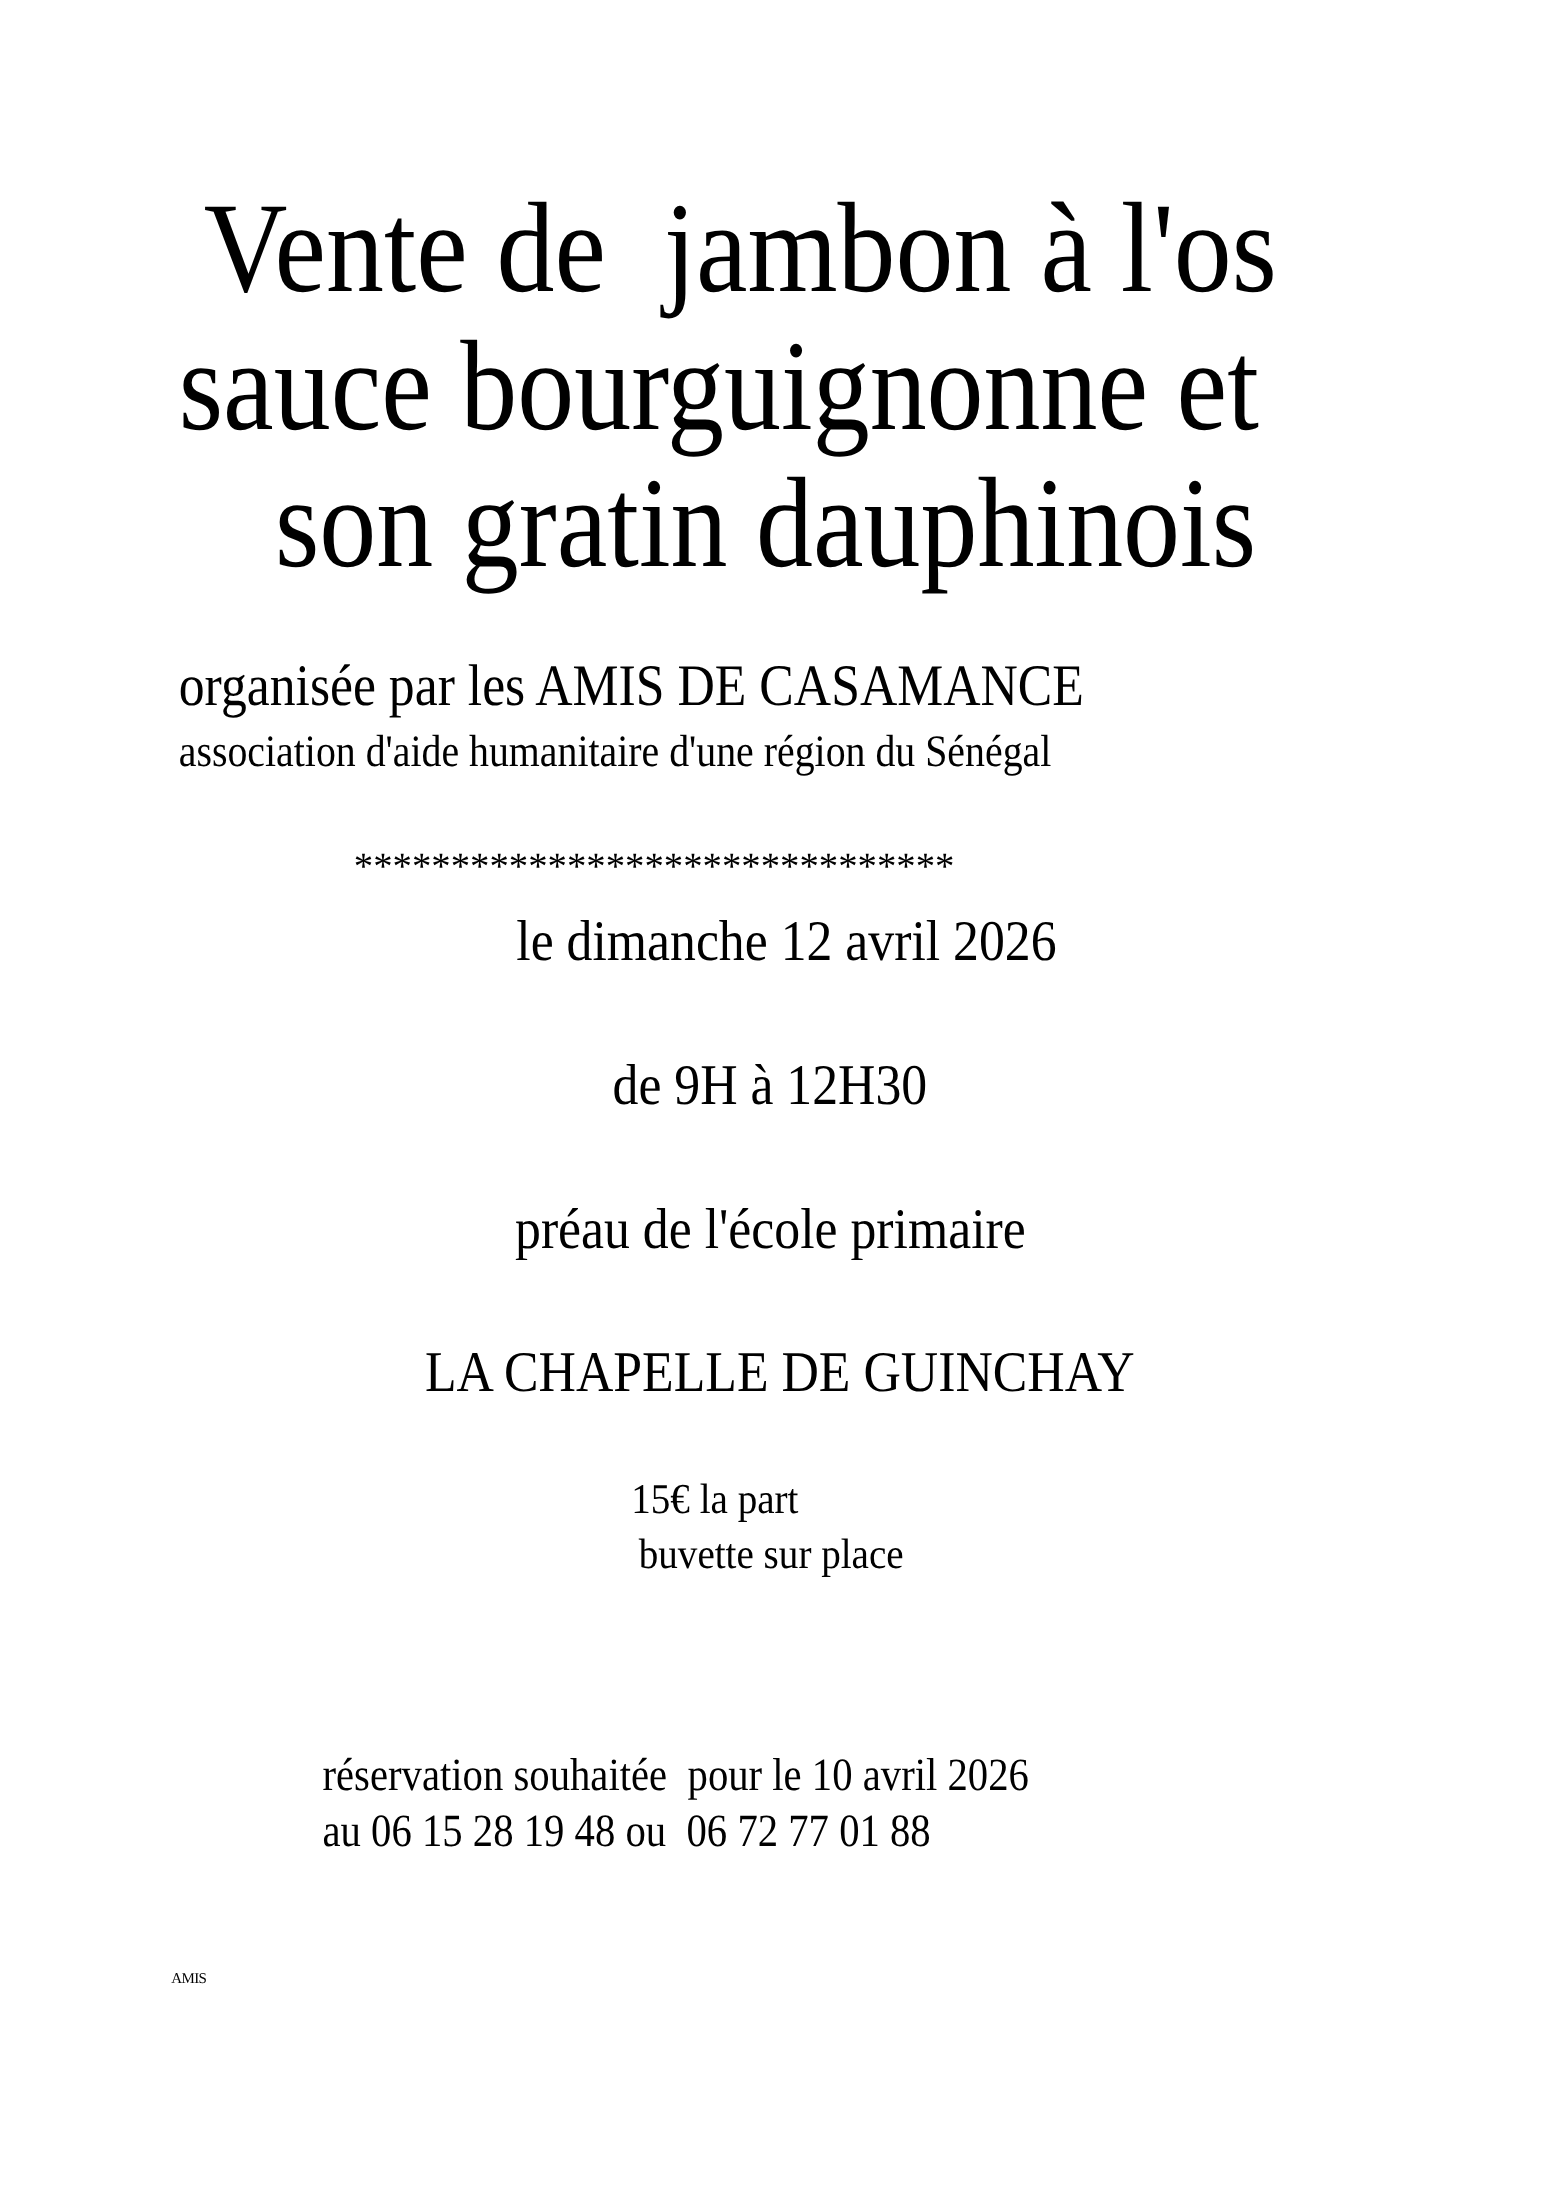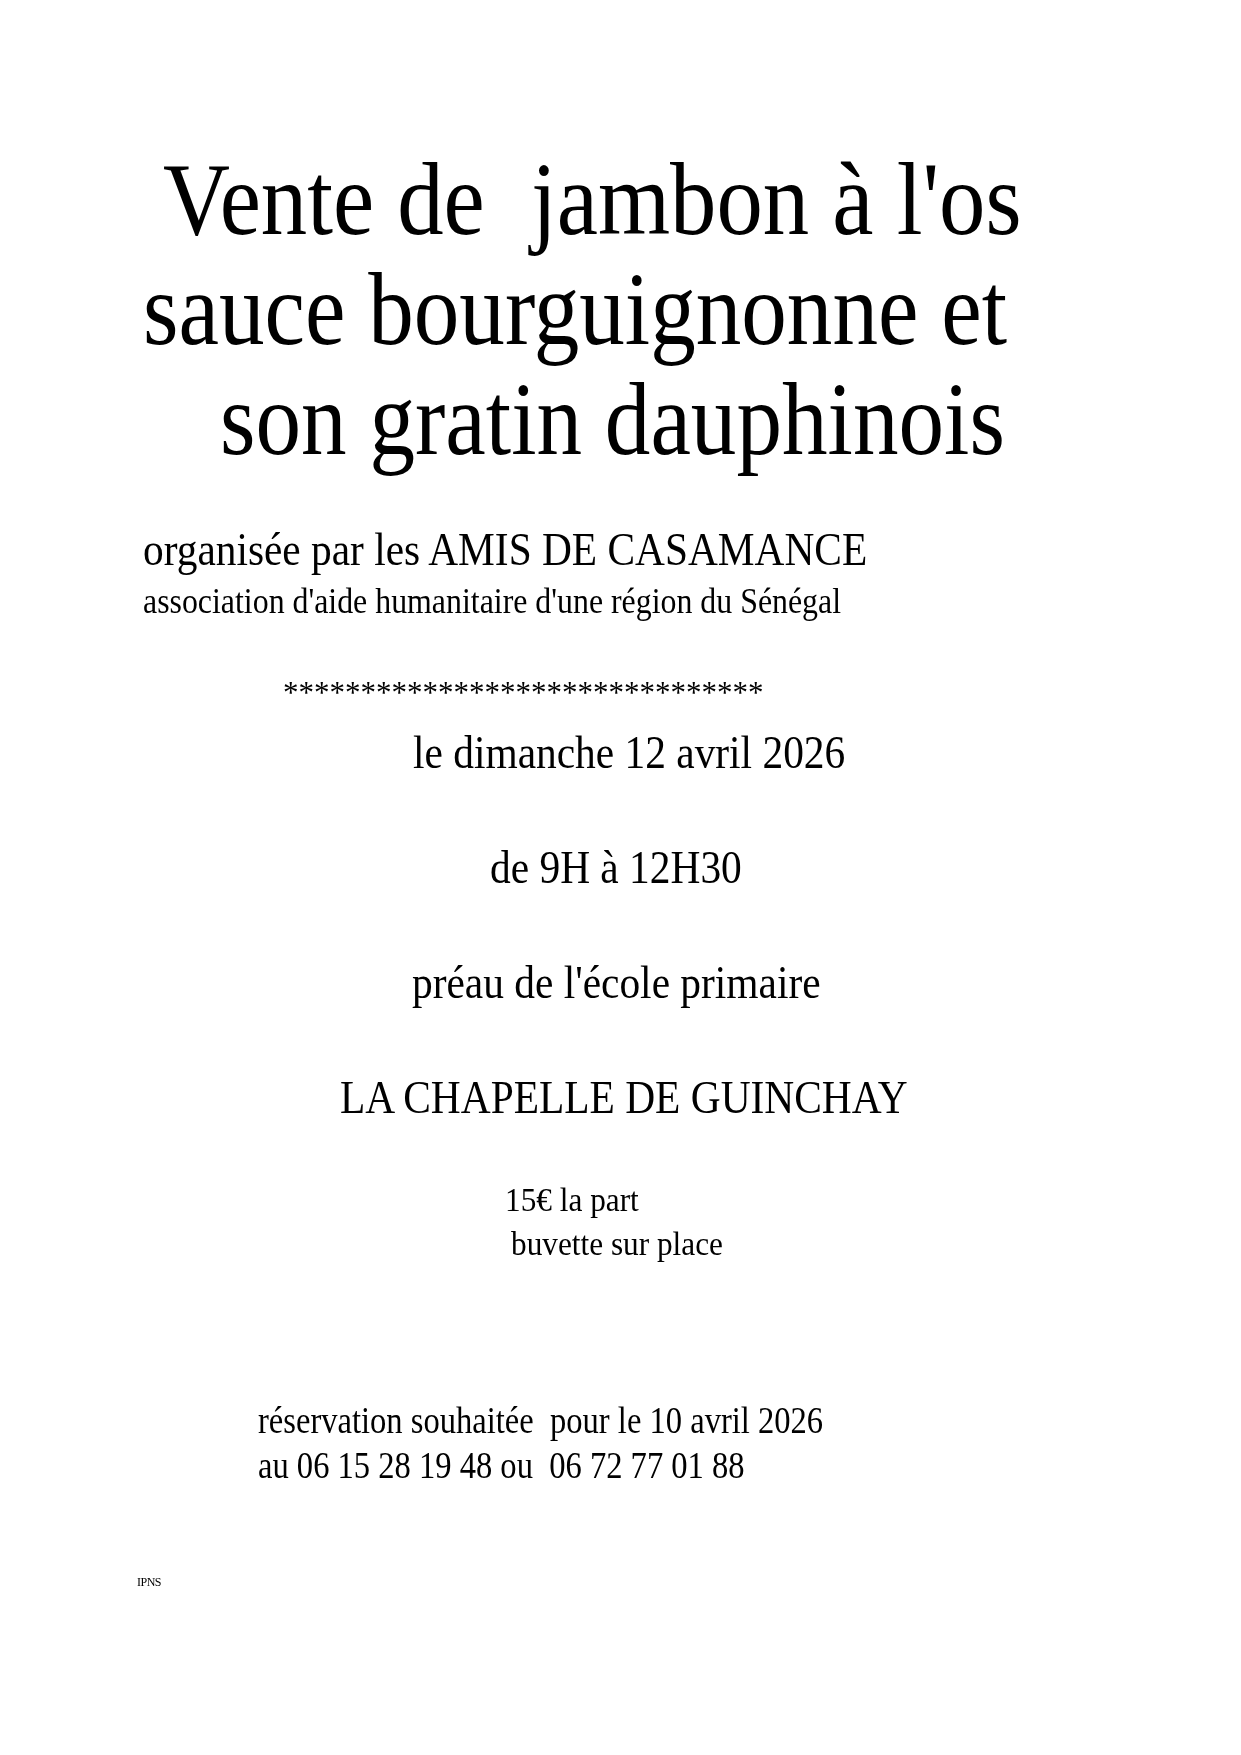--- a/index.html
+++ b/index.html
@@ -63,13 +63,13 @@
 <div class="line" id="hours">de 9H à 12H30</div>
 <div class="line" id="place">préau de l'école primaire</div>
 <div class="line" id="town">LA CHAPELLE DE GUINCHAY</div>
 
 <div class="line" id="price">15€ la part</div>
 <div class="line" id="buvette">buvette sur place</div>
 
 <div class="line" id="resa1">réservation souhaitée  pour le 10 avril 2026</div>
 <div class="line" id="resa2">au 06 15 28 19 48 ou  06 72 77 01 88</div>
 
-<div class="line" id="ipns">IPNS</div>
+<div class="line" id="ipns">AMIS</div>
 
 </body></html>

